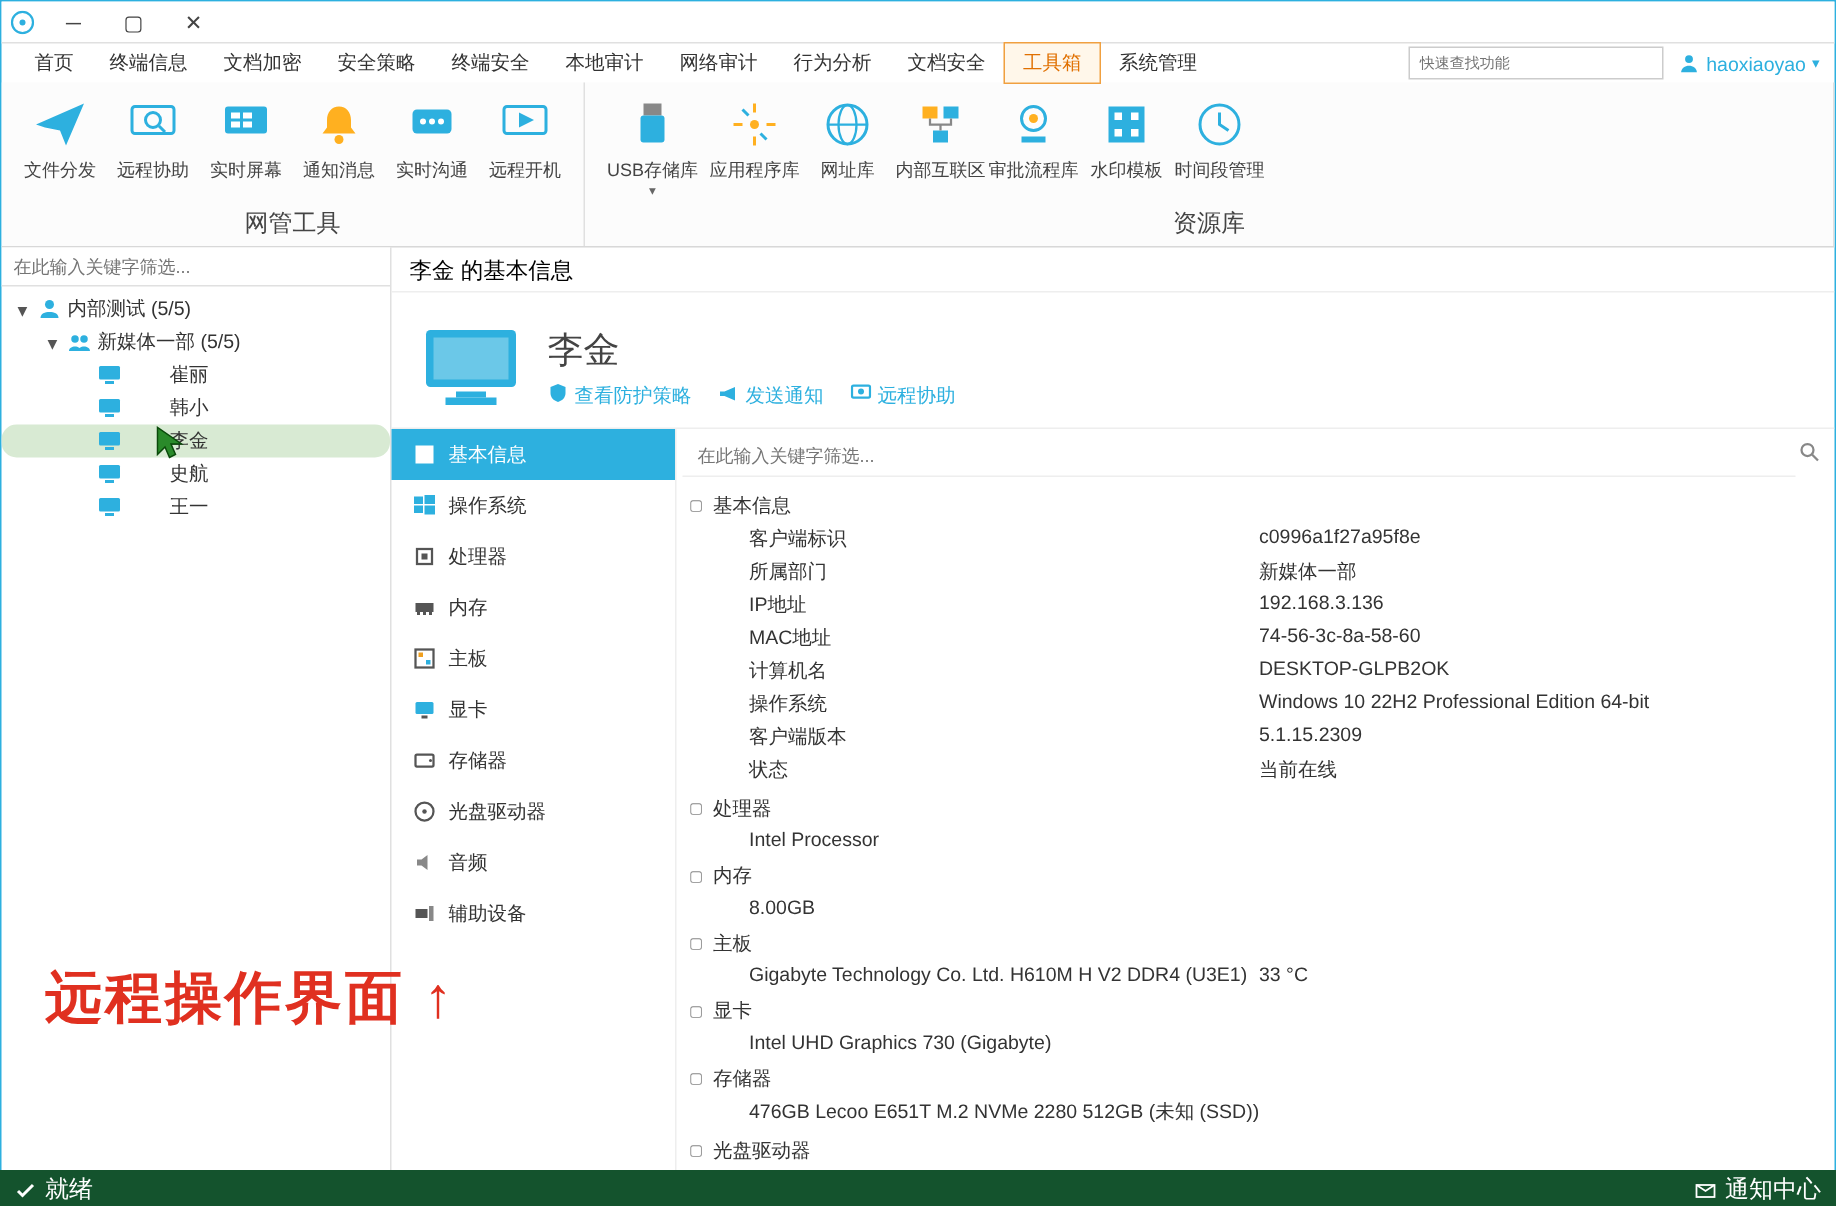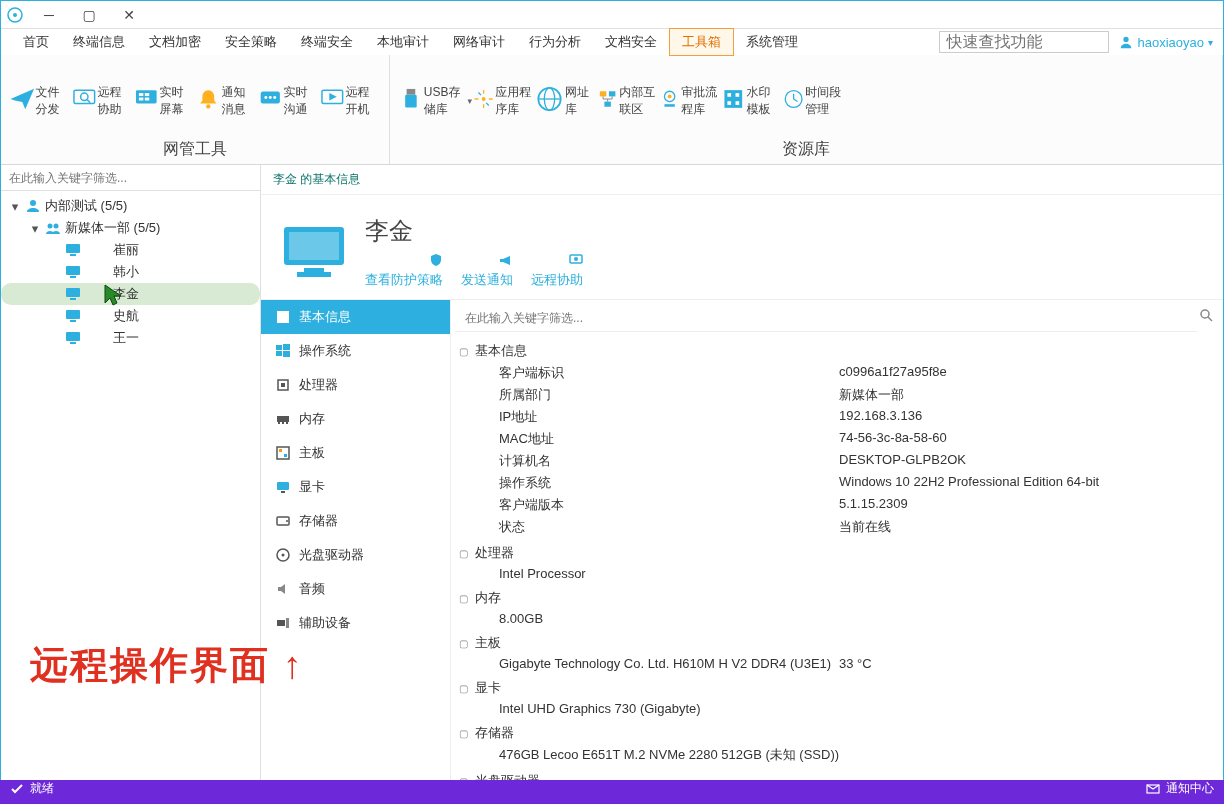--- a/index.html
+++ b/index.html
@@ -9,53 +9,53 @@
 .titlebar { height: 28px; background: #fff; display: flex; align-items: center; border-bottom: 1px solid #e0e0e0; }
 .titlebar .app-icon { width: 16px; height: 16px; margin: 0 6px; }
 .title-text { flex: 1; text-align: center; color: #2db0df; font-size: 13px; }
 .win-controls { display: flex; }
 .win-btn { width: 40px; height: 28px; display: flex; align-items: center; justify-content: center; color: #444; font-size: 14px; }
 
 
 .menubar { height: 26px; display: flex; align-items: center; padding: 0 10px; font-size: 13px; color: #333; }
 .menubar .menu-item { padding: 4px 12px; cursor: pointer; }
 .menubar .menu-item.active { border: 1px solid #f0a040; background: #fff7ea; color: #e07000; }
-.search-box { margin-left: auto; width: 170px; height: 22px; border: 1px solid #ccc; padding: 0 6px; font-size: 16px; color: #999; }
+.search-box { margin-left: auto; width: 170px; height: 22px; border: 1px solid #ccc; padding: 0 6px; font-size: 10px; color: #999; }
 .user-badge { display: flex; align-items: center; margin-left: 10px; color: #2db0df; font-size: 13px; }
 .user-badge .u-icon { width: 14px; height: 14px; margin-right: 4px; }
 
 
 .ribbon { height: 110px; background: #fcfcfc; display: flex; border-bottom: 1px solid #d8d8d8; }
 .ribbon-group { border-right: 1px solid #e0e0e0; padding: 6px 8px 2px; display: flex; flex-direction: column; }
 .ribbon-items { display: flex; flex: 1; }
-.ribbon-item { width: 62px; display: flex; flex-direction: row; align-items: center; font-size: 12px; color: #444; cursor: pointer; padding-top: 4px; justify-content: center; }
+.ribbon-item { width: 62px; display: flex; flex-direction: column; align-items: center; font-size: 12px; color: #444; cursor: pointer; padding-top: 4px; }
 .ribbon-item .r-icon { width: 36px; height: 36px; margin-bottom: 4px; }
 .ribbon-group-label { text-align: center; font-size: 16px; color: #444; padding: 2px 0; }
 
 
 .main { display: flex; height: 616px; }
 .sidebar { width: 260px; border-right: 1px solid #e0e0e0; display: flex; flex-direction: column; }
 .filter-input { height: 26px; border: none; border-bottom: 1px solid #e0e0e0; padding: 0 8px; font-size: 12px; color: #999; width:100%; }
 .tree { flex: 1; padding: 4px 0; font-size: 13px; color: #333; position: relative; }
 .tree-row { display: flex; align-items: center; height: 22px; padding-left: 8px; cursor: pointer; }
 .tree-row.lvl1 { padding-left: 28px; }
 .tree-row.lvl2 { padding-left: 60px; gap: 28px; }
 .tree-row.selected { background: #d8ead3; border-radius: 10px; }
 .tw { width: 12px; text-align: center; color: #555; }
 .ticon { width: 16px; height: 14px; margin: 0 4px; }
 .cursor-overlay { position: absolute; pointer-events: none; }
 
 .content { flex: 1; display: flex; flex-direction: column; }
-.breadcrumb { height: 30px; padding: 6px 12px; border-bottom: 1px solid #eee; color: #0f766e; font-size: 12px; }
+.breadcrumb { height: 30px; padding: 6px 12px; border-bottom: 1px solid #eee; color: #000000; font-size: 15px; }
 .header-block { padding: 20px 18px 10px; border-bottom: 1px solid #eee; display: flex; align-items: center; gap: 16px; }
 .monitor-icon { width: 70px; height: 60px; }
 .header-info { display: flex; flex-direction: column; }
 .header-name { font-size: 24px; color: #444; margin-bottom: 6px; }
 .header-actions { display: flex; gap: 18px; font-size: 13px; }
-.header-actions .act { color: #2db0df; display: flex; align-items: flex-end; gap: 4px; cursor: pointer; flex-direction: column; }
+.header-actions .act { color: #2db0df; display: flex; align-items: flex-start; gap: 4px; cursor: pointer; }
 .act-icon { width: 14px; height: 14px; }
 
 .detail-split { display: flex; flex: 1; min-height: 0; }
 .category-list { width: 190px; border-right: 1px solid #eee; }
 .cat-item { height: 34px; display: flex; align-items: center; padding: 0 14px; font-size: 13px; color: #333; cursor: pointer; gap: 8px; }
 .cat-item.active { background: #2db0df; color: #fff; }
 .cat-icon { width: 16px; height: 16px; }
 
 .detail-pane { flex: 1; display: flex; flex-direction: column; }
 .detail-filter { height: 28px; border: none; border-bottom: 1px solid #eee; padding: 0 10px; font-size: 12px; color: #999; width: calc(100% - 30px); margin: 4px 4px 0; }
@@ -65,21 +65,21 @@
 .sect { margin-top: 4px; }
 .sect-h { display: flex; align-items: center; gap: 4px; padding: 2px 0; }
 .sect-h .caret { width: 12px; color: #888; font-size: 10px; }
 .prop-row { display: flex; padding: 2px 0 2px 40px; }
 .prop-label { width: 340px; color: #333; }
 .prop-val { color: #333; }
 .sub-val { padding: 2px 0 2px 40px; }
 
 .overlay-text { position: fixed; left: 30px; top: 640px; font-size: 38px; font-weight: bold; color: #e03020; letter-spacing: 2px; }
 
-.statusbar { height: 24px; background: #6d28d9; color: #fff; display: flex; align-items: flex-start; padding: 0 10px; font-size: 12px; justify-content: space-between; position: absolute; bottom: 0; left: 0; right: 0; }
+.statusbar { height: 24px; background: #14532d; color: #fff; display: flex; align-items: flex-end; padding: 0 10px; font-size: 16px; justify-content: space-between; position: absolute; bottom: 0; left: 0; right: 0; }
 .statusbar .sl { display: flex; align-items: center; gap: 6px; }
 
 svg { display: block; }
 </style>
 </head>
 <body>
 
 <div class="titlebar">
   <svg class="app-icon" viewBox="0 0 16 16">
       <circle cx="8" cy="8" r="7" fill="none" stroke="#2db0df" stroke-width="1.5"></circle>

